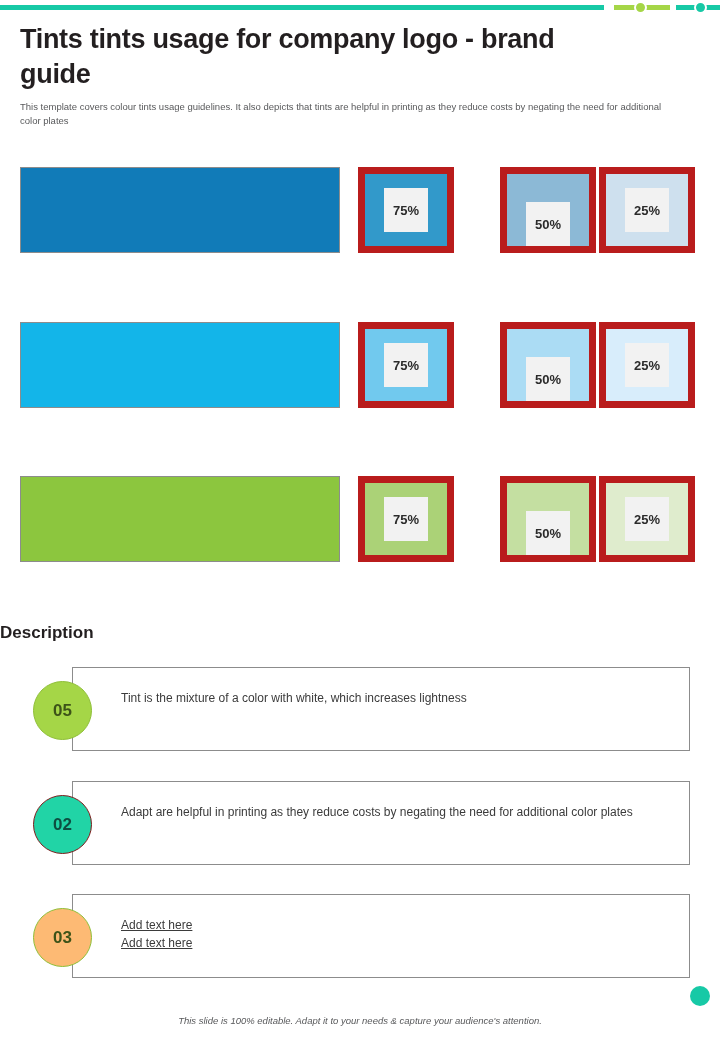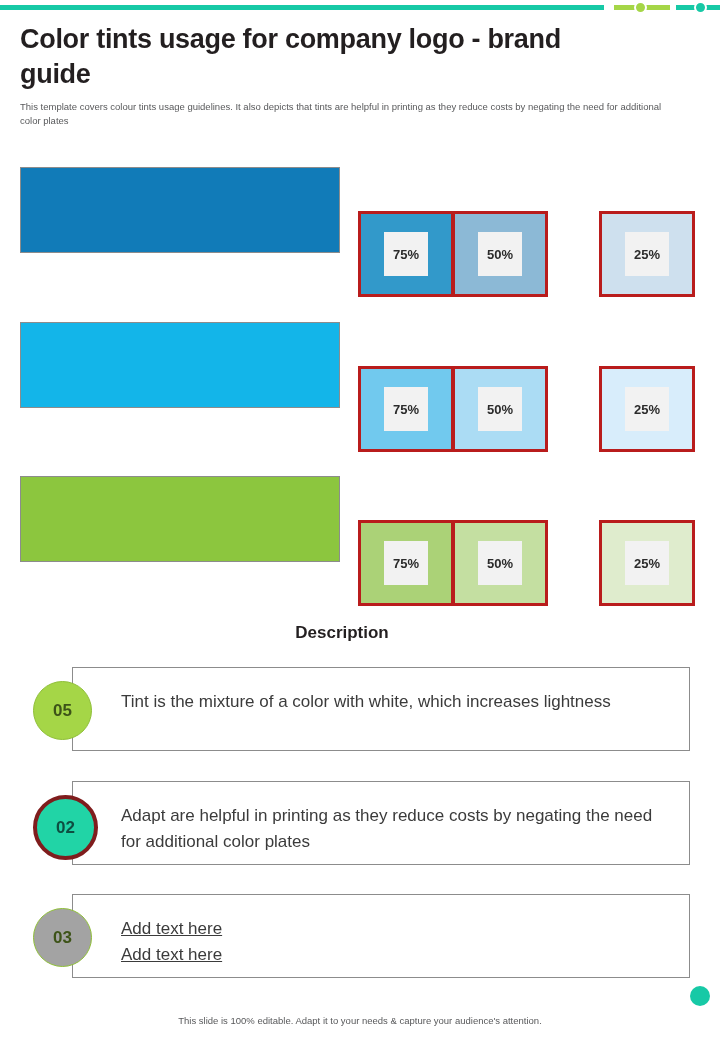--- a/index.html
+++ b/index.html
@@ -73,48 +73,46 @@
     position: absolute;
     left: 20px; top: 0;
     width: 320px; height: 86px;
     border: 1px solid #8C8C8C;
     box-sizing: border-box;
   }
   .swatch {
     position: absolute;
     top: 0;
     width: 96px; height: 86px;
-    border: 3px solid #b91c1c;
+    border: 7px solid #b91c1c;
     box-sizing: border-box;
     display: flex;
     align-items: center;
     justify-content: center;
-    margin-top: 44px;
   }
   .sw-75 { left: 358px; }
-  .sw-50 { left: 452px; }
+  .sw-50 { left: 500px; align-items: flex-end; }
   .sw-25 { left: 599px; }
 
   .pct-box {
     width: 44px; height: 44px;
     background: #F2F2F2;
     display: flex;
     align-items: center;
     justify-content: center;
     font-size: 13px;
     font-weight: bold;
     color: #2B2B2B;
   }
 
   
   .desc-heading {
     position: absolute;
     left: 0; top: 623px;
     width: 684px;
-    text-align: center;
     font-size: 17px;
     font-weight: bold;
     color: #231F20;
   }
 
   .desc-item { position: absolute; left: 0; height: 84px; }
   .d-1 { top: 667px; }
   .d-2 { top: 781px; }
   .d-3 { top: 894px; }
 
@@ -132,61 +130,62 @@
     width: 57px; height: 57px;
     border-radius: 50%;
     display: flex;
     align-items: center;
     justify-content: center;
     font-size: 17px;
     font-weight: bold;
     z-index: 2;
   }
   .badge-green { background: #A5D647; color: #3D5318; border: 1px solid #8FBF38; }
-  .badge-teal  { background: #21D4A6; color: #0E4E41; border: 4px solid #7f1d1d; }
+  .badge-teal  { background: #21D4A6; color: #0E4E41; border: 1px solid #7f1d1d; }
 
   .desc-text {
     position: absolute;
     left: 121px; top: 22px;
     width: 540px;
-    font-size: 17px;
+    font-size: 12px;
     line-height: 1.5;
     color: #3B3B3B;
     z-index: 3;
   }
 
   
   .footer-note {
     position: absolute;
     left: 0; top: 1015px;
     width: 720px;
     text-align: center;
     font-size: 9.5px;
     color: #58595B;
+    font-style: italic;
   }
   .footer-dot {
     position: absolute;
     left: 690px; top: 986px;
     width: 20px; height: 20px;
     border-radius: 50%;
     background: #17C9A6;
   }
 </style>
 </head>
 <body>
 
 <div class="topbar">
   <div class="rule" style="background: rgb(23, 201, 166);"></div>
   <div class="seg seg-green" style="background: rgb(165, 214, 71);"></div>
   <div class="knob knob-green" style="background: rgb(165, 214, 71);"></div>
   <div class="seg seg-teal" style="background: rgb(23, 201, 166);"></div>
   <div class="knob knob-teal" style="background: rgb(23, 201, 166);"></div>
 </div>
 
-<div class="title">Color tints usage for company logo - brand guide</div>
+<div class="title">Tints tints usage for company logo - brand guide</div>
 <div class="subtitle">This template covers colour tints usage guidelines. It also depicts that tints are helpful in printing as they reduce costs by negating the need for additional color plates</div>
 
 <div class="tint-row row-1">
   <div class="base-bar" style="background-color: rgb(17, 123, 184);"></div>
 
   <div class="swatch sw-75" style="background-color: rgb(50, 153, 202);">
     <div class="pct-box">75%</div>
   </div>
   <div class="swatch sw-50" style="background-color: rgb(140, 185, 214);">
     <div class="pct-box">50%</div>
@@ -233,19 +232,19 @@
 </div>
 
 <div class="desc-item d-2">
   <div class="desc-box"></div>
   <div class="badge badge-teal" style="background: rgb(33, 212, 166);">02</div>
   <div class="desc-text">Adapt are helpful in printing as they reduce costs by negating the need for additional color plates</div>
 </div>
 
 <div class="desc-item d-3">
   <div class="desc-box"></div>
-  <div class="badge badge-green" style="background: #a3a3a3;">03</div>
+  <div class="badge badge-green" style="background: #fdba74;">03</div>
   <div class="desc-text" style="white-space: pre-line; text-decoration: underline;">Add text here
 Add text here</div>
 </div>
 
 <div class="footer-note">This slide is 100% editable. Adapt it to your needs &amp; capture your audience's attention.</div>
 <div class="footer-dot" style="background: rgb(23, 201, 166);"></div>
 
 </body></html>

